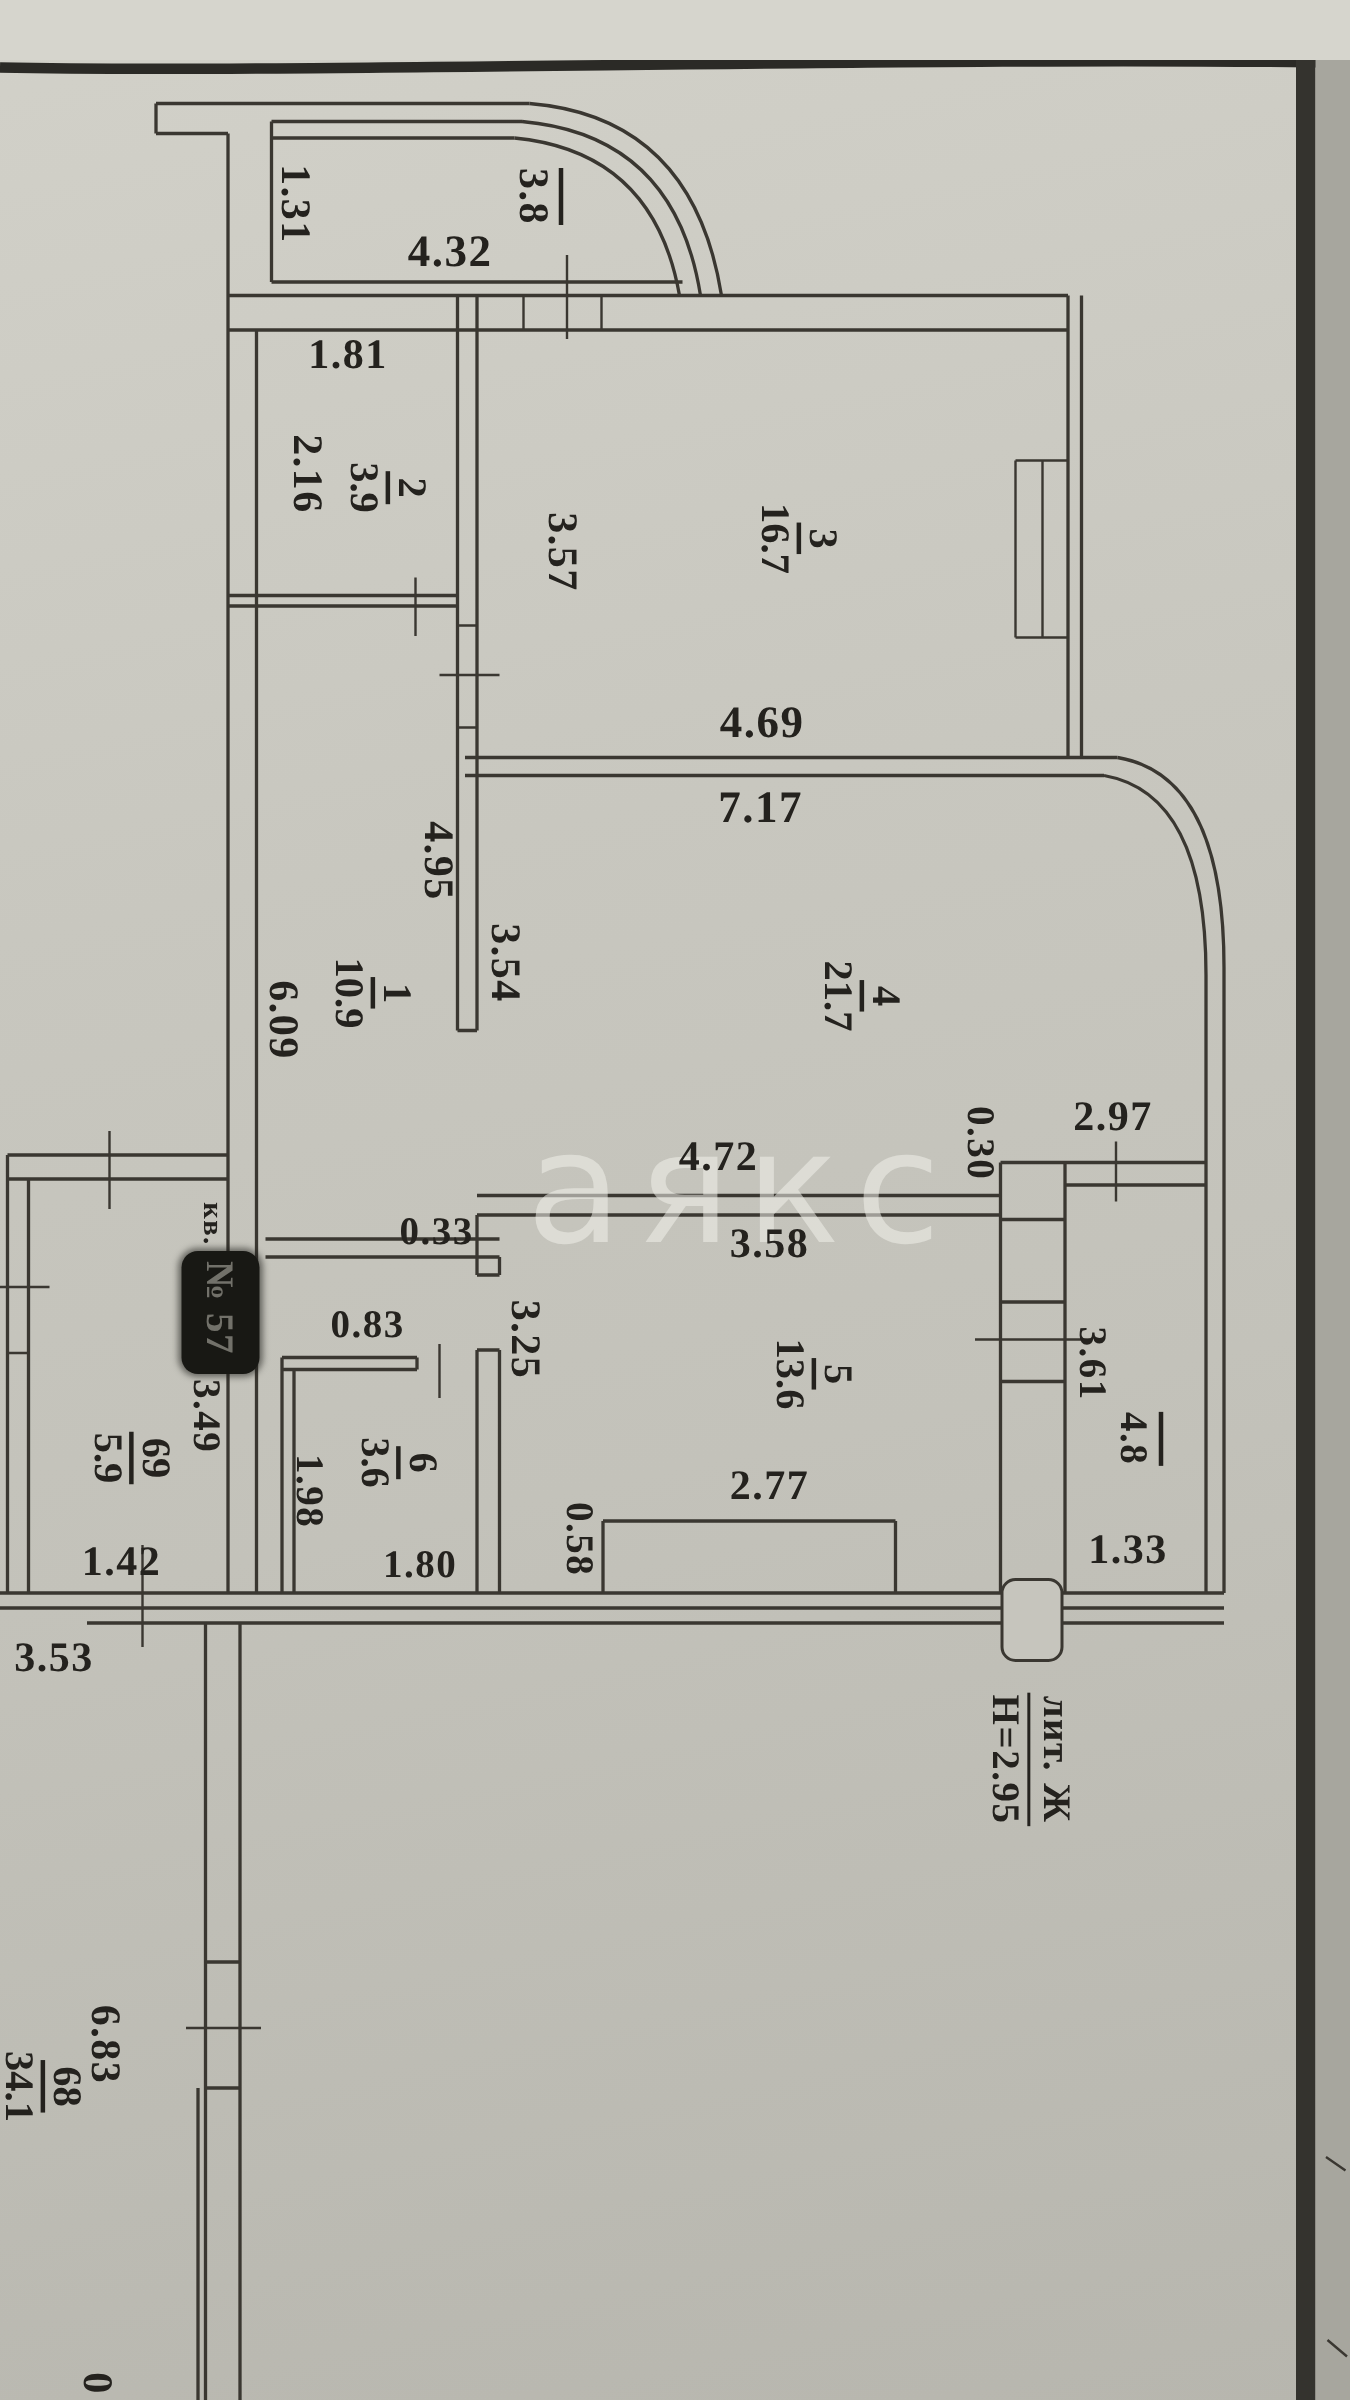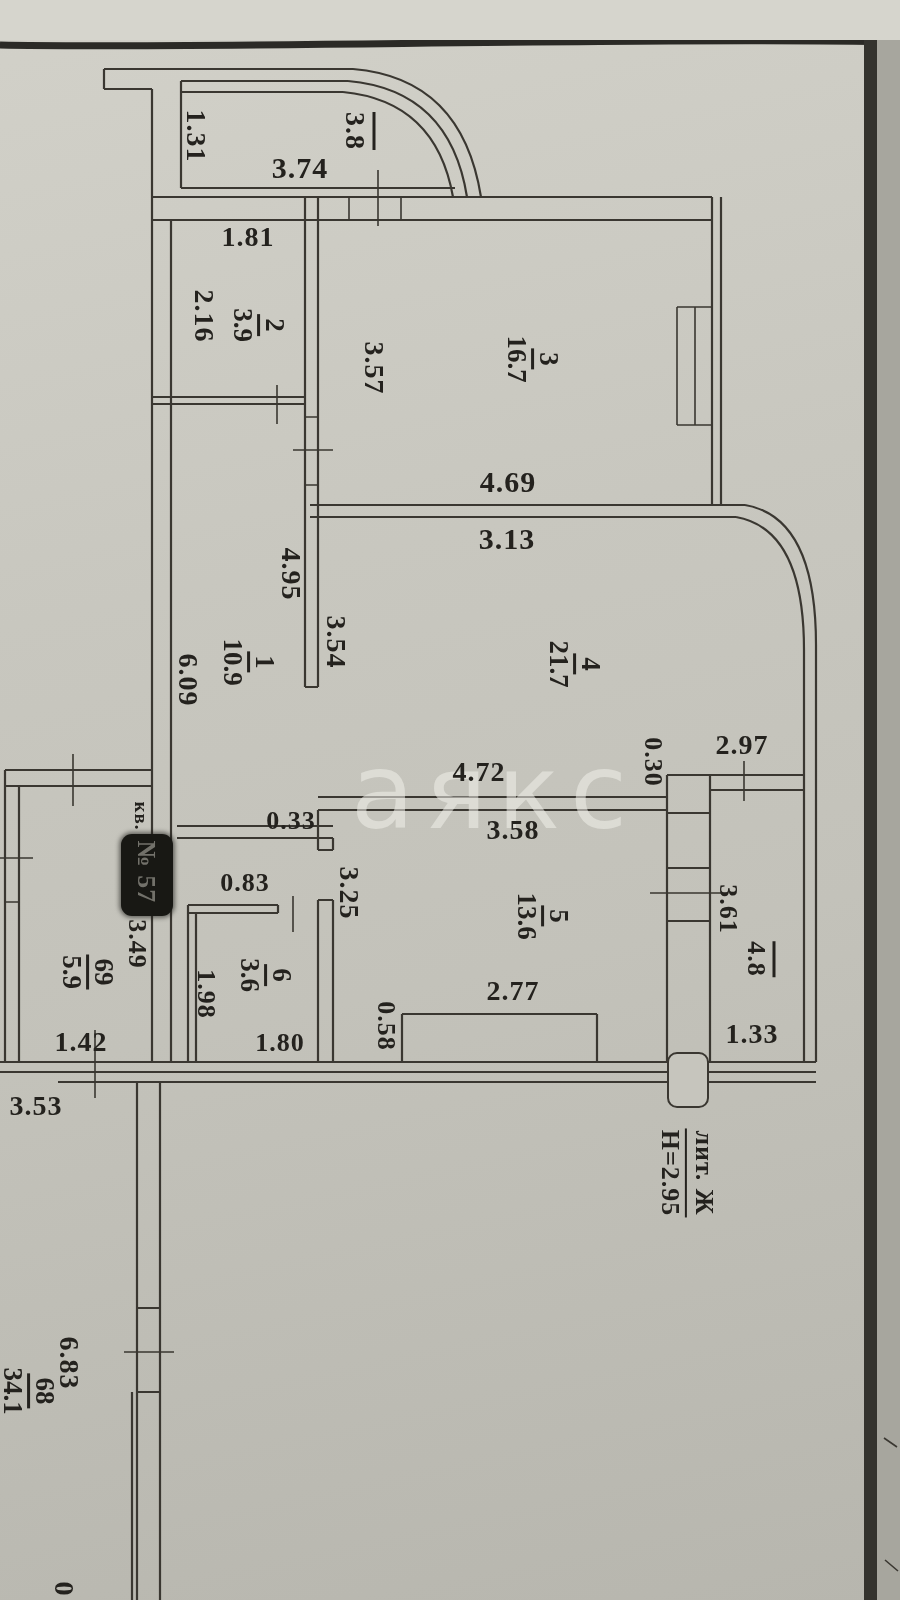--- a/index.html
+++ b/index.html
@@ -76,42 +76,42 @@
            M95,1030 V1098
            M124,1352 H174
            M884,1438 l13,9 M885,1560 l13,11"></path>
   <rect x="668" y="1053" width="40" height="54" rx="9" fill="#c6c5bd" stroke="#3a3731" stroke-width="2"></rect>
 </svg>
 
 <div id="watermark">аякс</div>
 <div id="redaction"></div>
 
 <div class="lbl v s28 ovl" style="left:357px;top:131px">3.8</div>
-<div class="lbl h s30" style="left:300px;top:168px">3.74</div>
+<div class="lbl h s30" style="left:300px;top:168px">4.32</div>
 <div class="lbl v s28" style="left:196px;top:136px">1.31</div>
 
 <div class="frac v" style="left:259px;top:325px">
   <span class="top">2</span>
   <span>3.9</span>
 </div>
-<div class="lbl h s28" style="left:248px;top:237px">1.81</div>
+<div class="lbl h s28" style="left:232px;top:237px">1.81</div>
 <div class="lbl v s28" style="left:204px;top:316px">2.16</div>
 
 <div class="frac v" style="left:533px;top:359px">
   <span class="top">3</span>
   <span>16.7</span>
 </div>
 <div class="lbl v s28" style="left:374px;top:368px">3.57</div>
 <div class="lbl h s30" style="left:508px;top:482px">4.69</div>
 
 <div class="frac v" style="left:575px;top:664px">
   <span class="top">4</span>
   <span>21.7</span>
 </div>
-<div class="lbl h s30" style="left:507px;top:539px">3.13</div>
+<div class="lbl h s30" style="left:507px;top:539px">7.17</div>
 <div class="lbl v s28" style="left:336px;top:642px">3.54</div>
 <div class="lbl h s28" style="left:479px;top:772px">4.72</div>
 <div class="lbl v s26" style="left:653px;top:762px">0.30</div>
 <div class="lbl h s28" style="left:742px;top:745px">2.97</div>
 
 <div class="frac v" style="left:249px;top:662px">
   <span class="top">1</span>
   <span>10.9</span>
 </div>
 <div class="lbl v s28" style="left:291px;top:574px">4.95</div>

